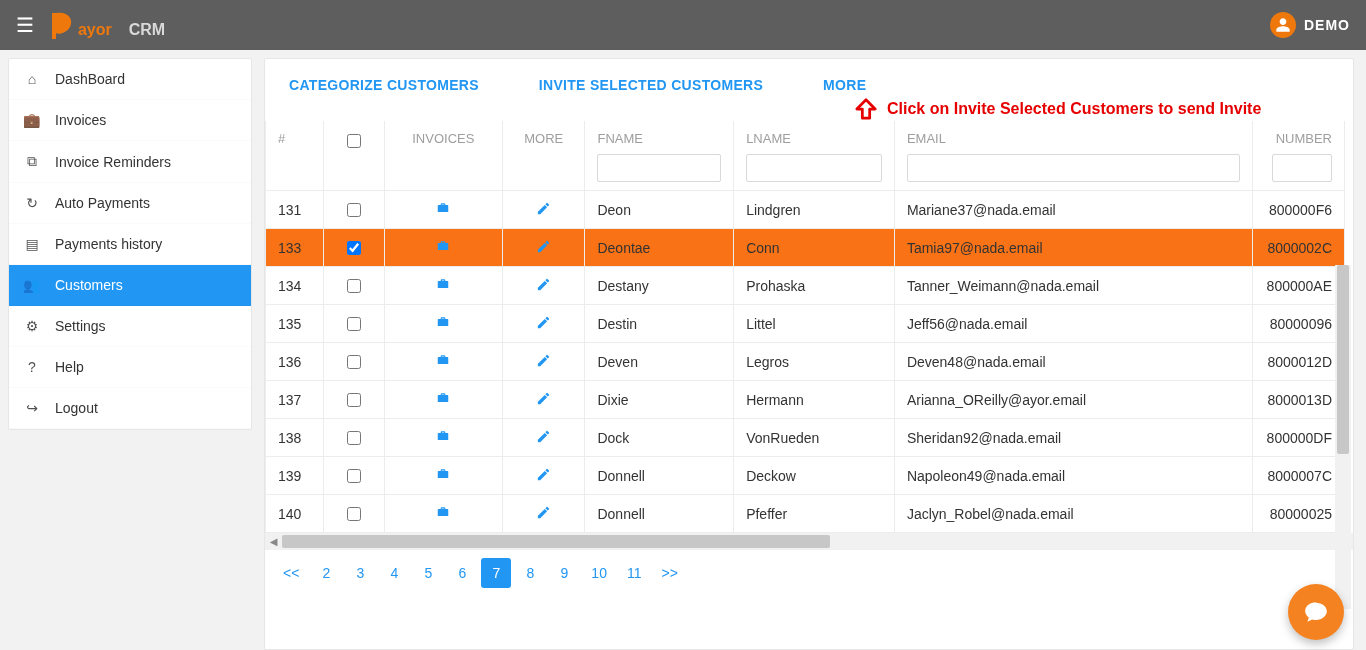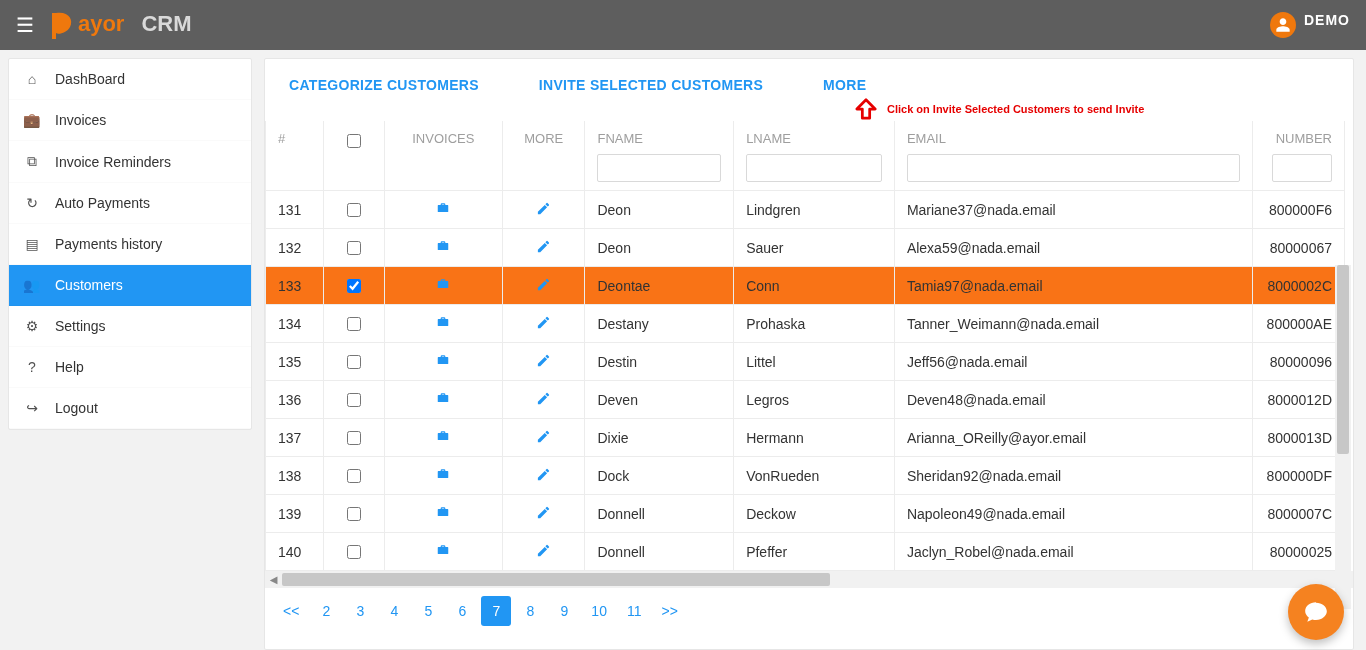--- a/index.html
+++ b/index.html
@@ -1,43 +1,43 @@
 <!DOCTYPE html>
 <html><head>
 <meta charset="utf-8">
 <style>
   * { box-sizing: border-box; }
   body { margin:0; font-family: "Helvetica Neue", Helvetica, Arial, sans-serif; font-size:14px; background:#f2f2f2; color:#333; }
   
   .topbar { background:#5e5e5e; height:50px; display:flex; align-items:center; padding:0 16px; color:#fff; }
   .hamburger { font-size:20px; cursor:pointer; margin-right:16px; }
-  .logo { display:flex; align-items:flex-start; font-size:22px; font-weight:600; }
+  .logo { display:flex; align-items:flex-end; font-size:16px; font-weight:600; }
   .logo .brand-rest { color:#ef780d; }
   .logo .brand-crm { color:#d9d9d9; margin-left:17px; }
   .logo svg { margin-right:4px; }
   .top-spacer { flex:1; }
-  .user { display:flex; align-items:flex-start; gap:8px; font-weight:600; letter-spacing:1px; }
+  .user { display:flex; align-items:center; gap:8px; font-weight:600; letter-spacing:1px; }
   .user-avatar { width:26px; height:26px; border-radius:50%; background:#ef780d; display:flex; align-items:center; justify-content:center; }
   .user-avatar svg { fill:#fff; }
   
   .layout { display:flex; height:calc(650px - 50px); }
   .sidebar { width:260px; padding:8px 8px 0 8px; }
   .side-panel { background:#fff; border:1px solid #e6e6e6; border-radius:2px; }
   .side-item { display:flex; align-items:center; gap:14px; padding:12px 14px; color:#333; cursor:pointer; border-bottom:1px solid rgba(0,0,0,0.02); }
   .side-item.active { background:#2196f3; color:#fff; }
   .side-item .icon { width:18px; text-align:center; color:inherit; opacity:0.85; }
   .side-item.active .icon { color:#fff; opacity:1; }
   
   .content { flex:1; padding:8px 12px 0 4px; position:relative; }
   .panel { background:#fff; border:1px solid #e6e6e6; border-radius:2px; height:100%; position:relative; overflow:hidden; }
   .panel-top { padding:18px 24px 0 24px; display:flex; gap:60px; }
   .panel-top a { color:#2196f3; font-weight:700; letter-spacing:0.3px; text-decoration:none; font-size:14px; }
   .callout-row { position:relative; height:28px; }
   .callout { position:absolute; top:4px; left:590px; display:flex; align-items:center; gap:10px; }
-  .callout-text { color:#e60000; font-weight:700; font-size:11px; }
+  .callout-text { color:#e60000; font-weight:700; font-size:16px; }
   .callout-arrow { width:22px; height:24px; position:relative; }
   .callout-arrow svg { fill:#e60000; }
   
   .table-wrap { overflow-x:auto; overflow-y:hidden; position:relative; }
   table { border-collapse:collapse; width:1080px; min-width:1080px; table-layout:fixed; }
   th, td { border:1px solid #ececec; padding:8px 12px; text-align:left; font-weight:400; vertical-align:middle; white-space:nowrap; overflow:hidden; text-overflow:ellipsis; }
   thead th { color:#9e9e9e; font-weight:500; font-size:13px; background:#fff; }
   thead tr.header-row th { border-top:none; border-bottom:1px solid #ececec; height:68px; vertical-align:top; padding-top:10px; }
   .col-idx { width:58px; }
   .col-chk { width:60px; text-align:center; }
@@ -183,34 +183,20 @@
                       <path fill="#2196f3" d="M10 4h4a2 2 0 012 2v1h4a1 1 0 011 1v10a1 1 0 01-1 1H4a1 1 0 01-1-1V8a1 1 0 011-1h4V6a2 2 0 012-2zm0 3h4V6h-4v1z"></path>
                     </svg></span></td>
                 <td class="col-edit"><span class="blue-icon"><svg width="15" height="15" viewBox="0 0 24 24">
                       <path fill="#2196f3" d="M3 17.25V21h3.75l11-11-3.75-3.75-11 11zM20.7 7.04a1 1 0 000-1.41l-2.34-2.34a1 1 0 00-1.41 0L15 5.24l3.75 3.75 1.95-1.95z"></path>
                     </svg></span></td>
                 <td>Deon</td>
                 <td>Lindgren</td>
                 <td>Mariane37@nada.email</td>
                 <td class="col-num">800000F6</td>
               </tr>
-              <tr>
-                <td>132</td>
-                <td class="col-chk"><input type="checkbox" class="chk" style=""></td>
-                <td class="col-inv"><span class="blue-icon"><svg width="16" height="14" viewBox="0 0 24 24">
-                      <path fill="#2196f3" d="M10 4h4a2 2 0 012 2v1h4a1 1 0 011 1v10a1 1 0 01-1 1H4a1 1 0 01-1-1V8a1 1 0 011-1h4V6a2 2 0 012-2zm0 3h4V6h-4v1z"></path>
-                    </svg></span></td>
-                <td class="col-edit"><span class="blue-icon"><svg width="15" height="15" viewBox="0 0 24 24">
-                      <path fill="#2196f3" d="M3 17.25V21h3.75l11-11-3.75-3.75-11 11zM20.7 7.04a1 1 0 000-1.41l-2.34-2.34a1 1 0 00-1.41 0L15 5.24l3.75 3.75 1.95-1.95z"></path>
-                    </svg></span></td>
-                <td>Deon</td>
-                <td>Sauer</td>
-                <td>Alexa59@nada.email</td>
-                <td class="col-num">80000067</td>
-              </tr>
               <tr class="selected">
                 <td>133</td>
                 <td class="col-chk"><input type="checkbox" class="chk" checked="" style=""></td>
                 <td class="col-inv"><span class="blue-icon"><svg width="16" height="14" viewBox="0 0 24 24">
                       <path fill="#2196f3" d="M10 4h4a2 2 0 012 2v1h4a1 1 0 011 1v10a1 1 0 01-1 1H4a1 1 0 01-1-1V8a1 1 0 011-1h4V6a2 2 0 012-2zm0 3h4V6h-4v1z"></path>
                     </svg></span></td>
                 <td class="col-edit"><span class="blue-icon"><svg width="15" height="15" viewBox="0 0 24 24">
                       <path fill="#2196f3" d="M3 17.25V21h3.75l11-11-3.75-3.75-11 11zM20.7 7.04a1 1 0 000-1.41l-2.34-2.34a1 1 0 00-1.41 0L15 5.24l3.75 3.75 1.95-1.95z"></path>
                     </svg></span></td>
                 <td>Deontae</td>

